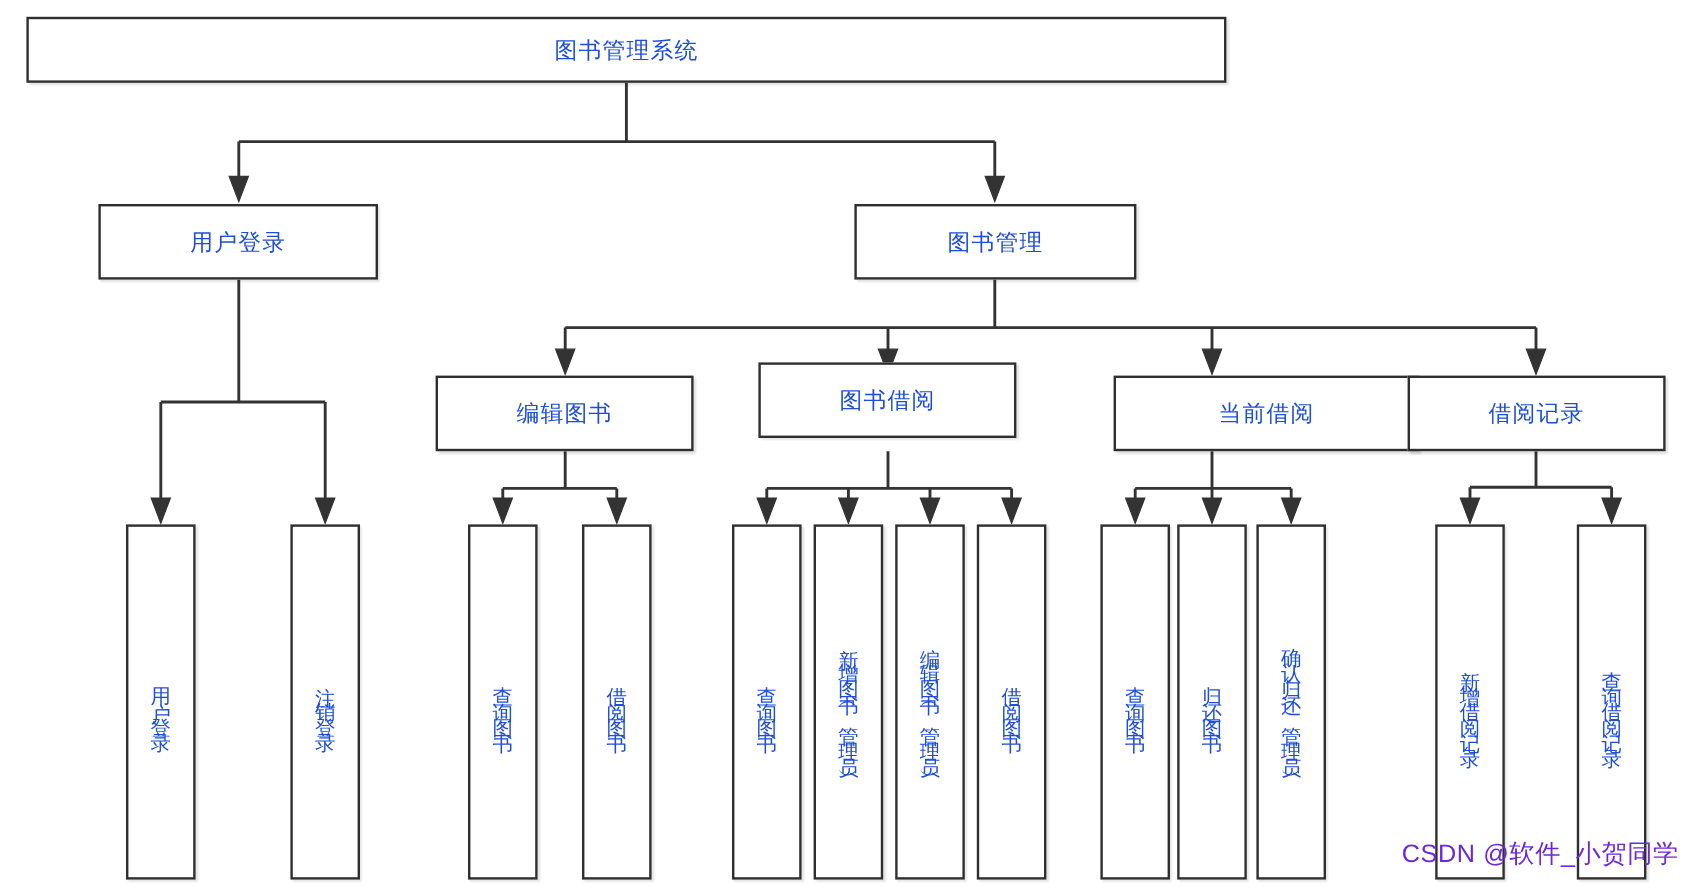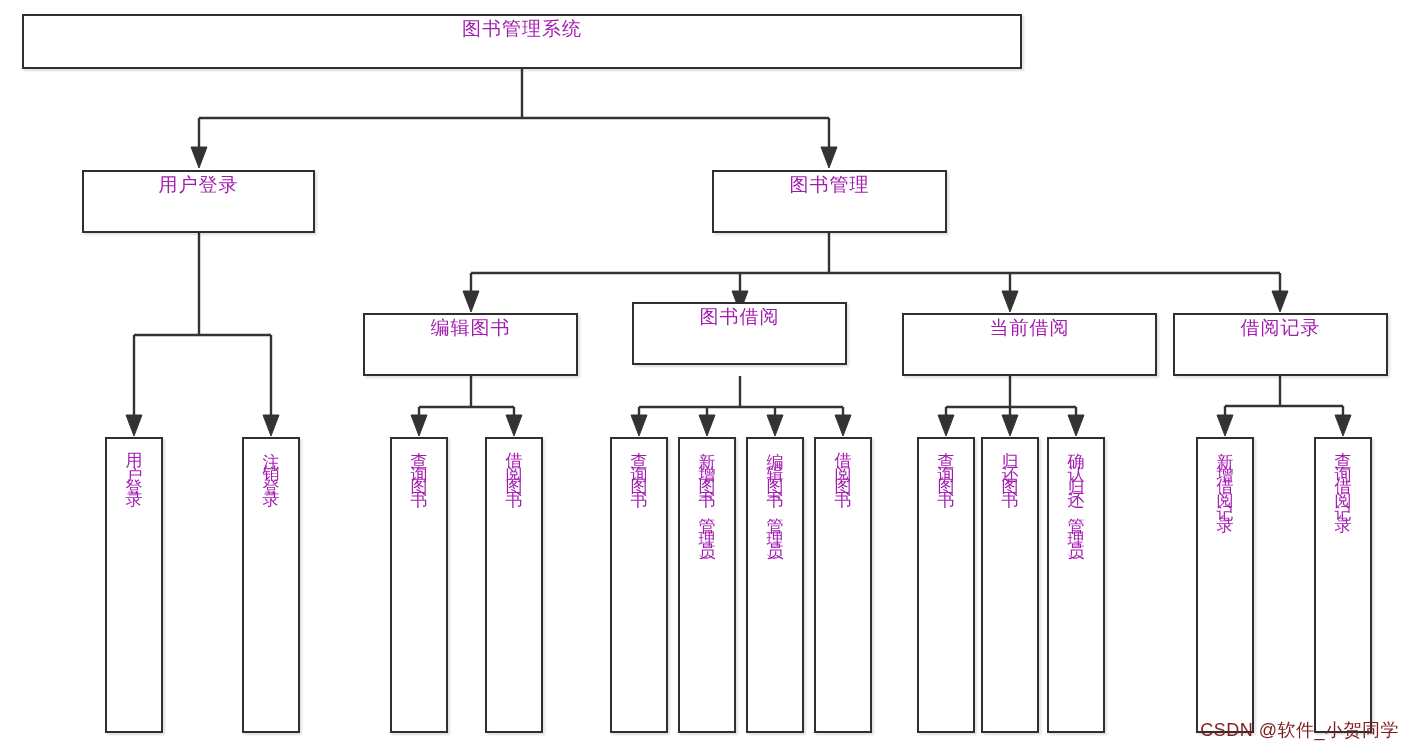--- a/index.html
+++ b/index.html
@@ -8,32 +8,32 @@
     background:#ffffff;
     font-family:"Liberation Sans","DejaVu Sans",sans-serif;
   }
   .stage{position:absolute;inset:0;}
   svg.wires{position:absolute;left:0;top:0;width:1405px;height:747px;}
   svg.wires path{stroke:#333333;stroke-width:2.4;fill:none;}
   svg.wires polygon{fill:#333333;stroke:#333333;}
   .node{
     position:absolute;box-sizing:border-box;
     border:2.5px solid #2f2f2f;background:#ffffff;
-    display:flex;align-items:flex-start;justify-content:center;
-    color:#a21caf;
+    display:flex;align-items:center;justify-content:center;
+    color:#1d4ed8;
     box-shadow:2px 2px 2px rgba(0,0,0,0.12);
   }
   .node.h{font-size:19px;letter-spacing:1px;}
   .node.v .lbl{
     writing-mode:vertical-lr;text-orientation:mixed;
     font-size:17px;line-height:1;letter-spacing:13px;
   }
   .watermark{
-    position:absolute;right:6px;bottom:5px;
-    font-size:18px;color:#7f1d1d;letter-spacing:0.5px;
+    position:absolute;right:6px;bottom:22px;
+    font-size:21px;color:#6d28d9;letter-spacing:0.5px;
     white-space:nowrap;
   }
 </style>
 </head>
 <body>
 
 <div class="stage">
 
   <svg class="wires" viewBox="0 0 1405 747">
 
@@ -95,21 +95,21 @@
   <div class="node h" style="left:712px;top:170px;width:235px;height:63px">
     <span>图书管理</span>
   </div>
 
   <div class="node h" style="left:363px;top:313px;width:215px;height:63px">
     <span>编辑图书</span>
   </div>
   <div class="node h" style="left:632px;top:302px;width:215px;height:63px">
     <span>图书借阅</span>
   </div>
-  <div class="node h" style="left:902px;top:313px;width:255px;height:63px">
+  <div class="node h" style="left:928px;top:313px;width:255px;height:63px">
     <span>当前借阅</span>
   </div>
   <div class="node h" style="left:1173px;top:313px;width:215px;height:63px">
     <span>借阅记录</span>
   </div>
 
   <div class="node v" style="left:105px;top:437px;width:58px;height:296px">
     <span class="lbl">用户登录</span>
   </div>
   <div class="node v" style="left:242px;top:437px;width:58px;height:296px">

